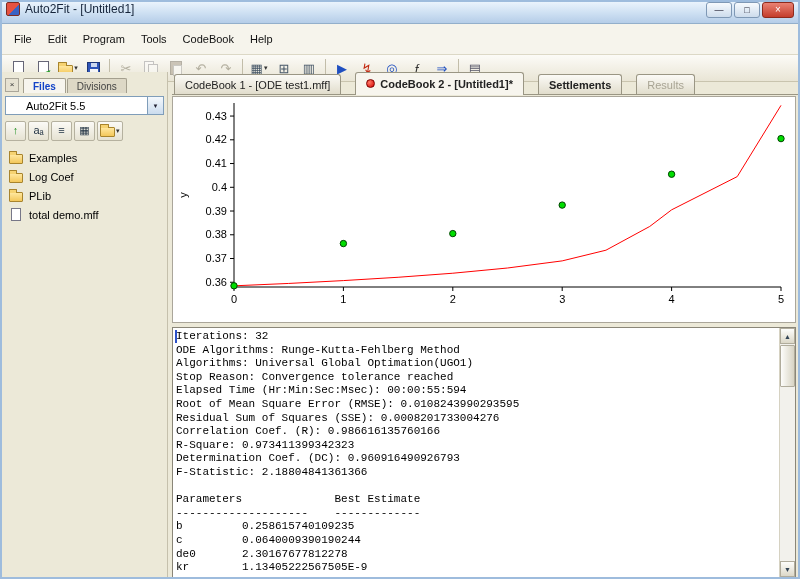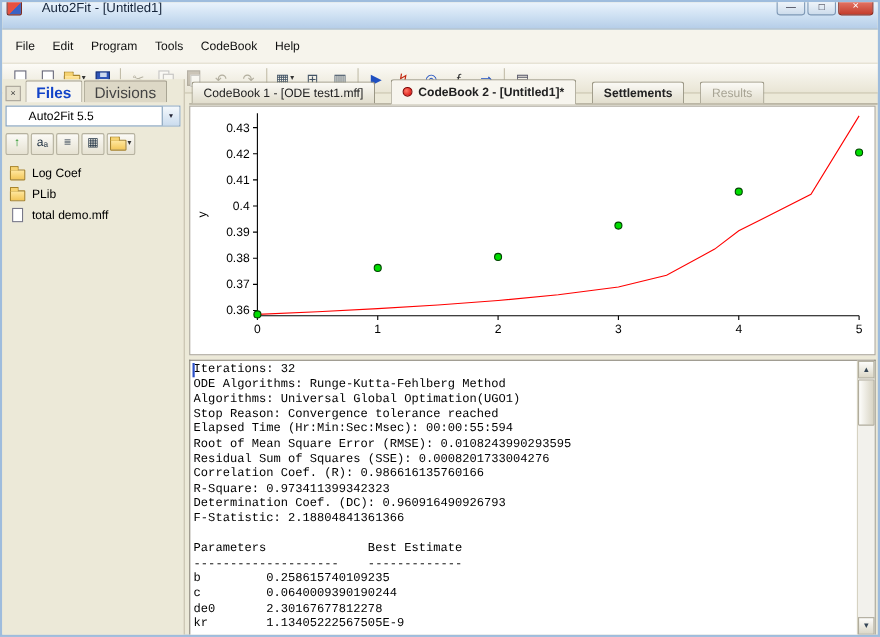--- a/index.html
+++ b/index.html
@@ -1,20 +1,20 @@
 <!DOCTYPE html>
 <html><head>
 <meta charset="utf-8">
 <style>
 *{margin:0;padding:0;box-sizing:border-box}
 html,body{background:#6b7f95;font-family:"Liberation Sans",sans-serif}
 .window{position:relative;width:800px;height:579px;border:2px solid #9ebcdd;background:#ece9d8;overflow:hidden}
 
 
-.titlebar{height:22px;display:flex;align-items:flex-end;gap:18px;padding:12px 4px;
+.titlebar{height:22px;display:flex;align-items:flex-start;gap:5px;padding:0 4px;
   background:linear-gradient(#eaf3fc,#cfe1f3 50%,#b5cde8);border-bottom:1px solid #93afcb;
   font-size:12px;color:#15243a}
 .app-icon{width:14px;height:14px;border-radius:2px;border:1px solid #7d2a20;
   background:linear-gradient(135deg,#e65140 55%,#3a62c4 55%)}
 .title-text{flex:1;white-space:nowrap;overflow:hidden}
 .win-btns{display:flex;gap:2px}
 .wbtn{width:26px;height:16px;display:flex;align-items:center;justify-content:center;
   font-size:9px;line-height:1;border:1px solid #7e98b5;border-radius:3px;
   background:linear-gradient(#f7fafd,#cddcec);color:#223}
 .wbtn.close{width:32px;background:linear-gradient(#ea8273,#c43d2c);border-color:#8e2a1c;color:#fff;font-size:10px}
@@ -48,21 +48,21 @@
 .icon-paste::after{content:"";position:absolute;left:2px;top:3px;width:7px;height:9px;background:#fff;border:1px solid #999}
 
 
 .body{position:absolute;left:0;right:0;top:70px;bottom:0}
 .sidebar{position:absolute;left:0;top:0;bottom:0;width:166px;background:#ece9d8;border-right:1px solid #c5c0ac;padding:2px 3px 0 3px}
 .main{position:absolute;left:168px;right:0;top:0;bottom:0}
 
 
 .side-head{display:flex;align-items:flex-end;height:19px;gap:1px}
 .side-x{width:14px;height:14px;border:1px solid #aaa699;background:#e6e2d2;font-size:8px;line-height:1;display:flex;align-items:center;justify-content:center;margin:0 3px 1px 0;color:#333}
-.side-tab{font-size:14px;padding:2px 9px 1px 9px;border:1px solid #a49f8e;border-bottom:none;background:#ddd8c6;color:#444;border-radius:2px 2px 0 0}
+.side-tab{font-size:10px;padding:2px 9px 1px 9px;border:1px solid #a49f8e;border-bottom:none;background:#ddd8c6;color:#444;border-radius:2px 2px 0 0}
 .side-tab.active{background:#f7f5ee;color:#1243c8;font-weight:bold}
 .combo{display:flex;height:19px;background:#fff;border:1px solid #7f9db9;margin-top:3px;align-items:center}
 .combo-text{flex:1;font-size:11px;padding-left:20px;color:#000;white-space:nowrap;overflow:hidden}
 .combo-btn{width:16px;height:100%;background:linear-gradient(#f4f8fc,#cbdcee);border-left:1px solid #7f9db9;display:flex;align-items:center;justify-content:center}
 .combo-arrow{font-size:6px;color:#223}
 .side-tools{display:flex;align-items:center;height:25px;margin-top:3px;gap:2px}
 .stool{min-width:21px;height:20px;border:1px solid #b5b19f;border-radius:2px;background:linear-gradient(#fbfaf6,#e6e2d2);display:flex;align-items:center;justify-content:center;font-size:11px;line-height:1;padding:0 2px}
 .tree{margin-top:5px}
 .tree-item{display:flex;align-items:center;gap:6px;height:19px;padding-left:4px;font-size:11px;color:#000;white-space:nowrap}
 .tree-folder{width:14px;height:10px;background:linear-gradient(#ffe79e,#f3c75a);border:1px solid #a8842c;border-radius:1px;position:relative;margin-top:2px;flex:0 0 auto}
@@ -210,20 +210,24 @@
           </div>
           <div class="stool">
             <span class="glyph" style="color: rgb(34, 51, 68);">▦</span>
           </div>
           <div class="stool">
             <span class="cssicon icon-folder"></span>
             <span class="dd">▾</span>
           </div>
         </div>
       <div class="tree">
+          <div class="tree-item">
+            <span class="tree-folder"></span>
+            <span class="tree-label">Examples</span>
+          </div>
           <div class="tree-item">
             <span class="tree-folder"></span>
             <span class="tree-label">Log Coef</span>
           </div>
           <div class="tree-item">
             <span class="tree-folder"></span>
             <span class="tree-label">PLib</span>
           </div>
           <div class="tree-item">
             <span class="tree-file"></span>

